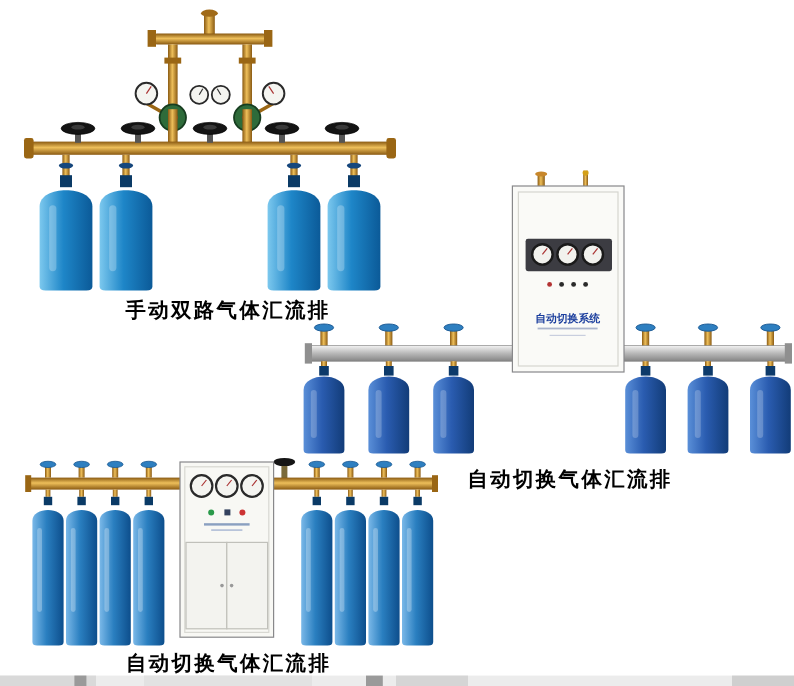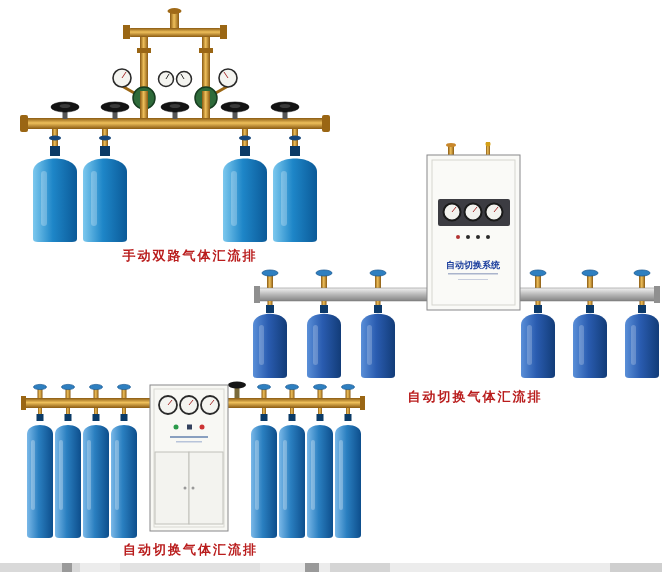--- a/index.html
+++ b/index.html
@@ -3,21 +3,21 @@
 <meta charset="utf-8">
 <style>
   html,body{margin:0;padding:0;background:#ffffff;}
   #stage{
     position:relative;width:662px;height:572px;background:#ffffff;overflow:hidden;
     font-family:"Liberation Sans","DejaVu Sans",sans-serif;
   }
   .figure{position:absolute;}
   .caption{
     position:absolute;
-    font-size:13px;font-weight:bold;color:#b91c1c;
+    font-size:17px;font-weight:bold;color:#000000;
     letter-spacing:2px;text-align:center;white-space:nowrap;
   }
   svg{display:block;}
   svg text{font-family:"Liberation Sans","DejaVu Sans",sans-serif;}
   .strip{position:absolute;left:0;top:563px;width:662px;height:9px;background:#ececec;}
   .strip .blk{position:absolute;top:0;height:9px;}
 </style>
 </head>
 <body>
 

